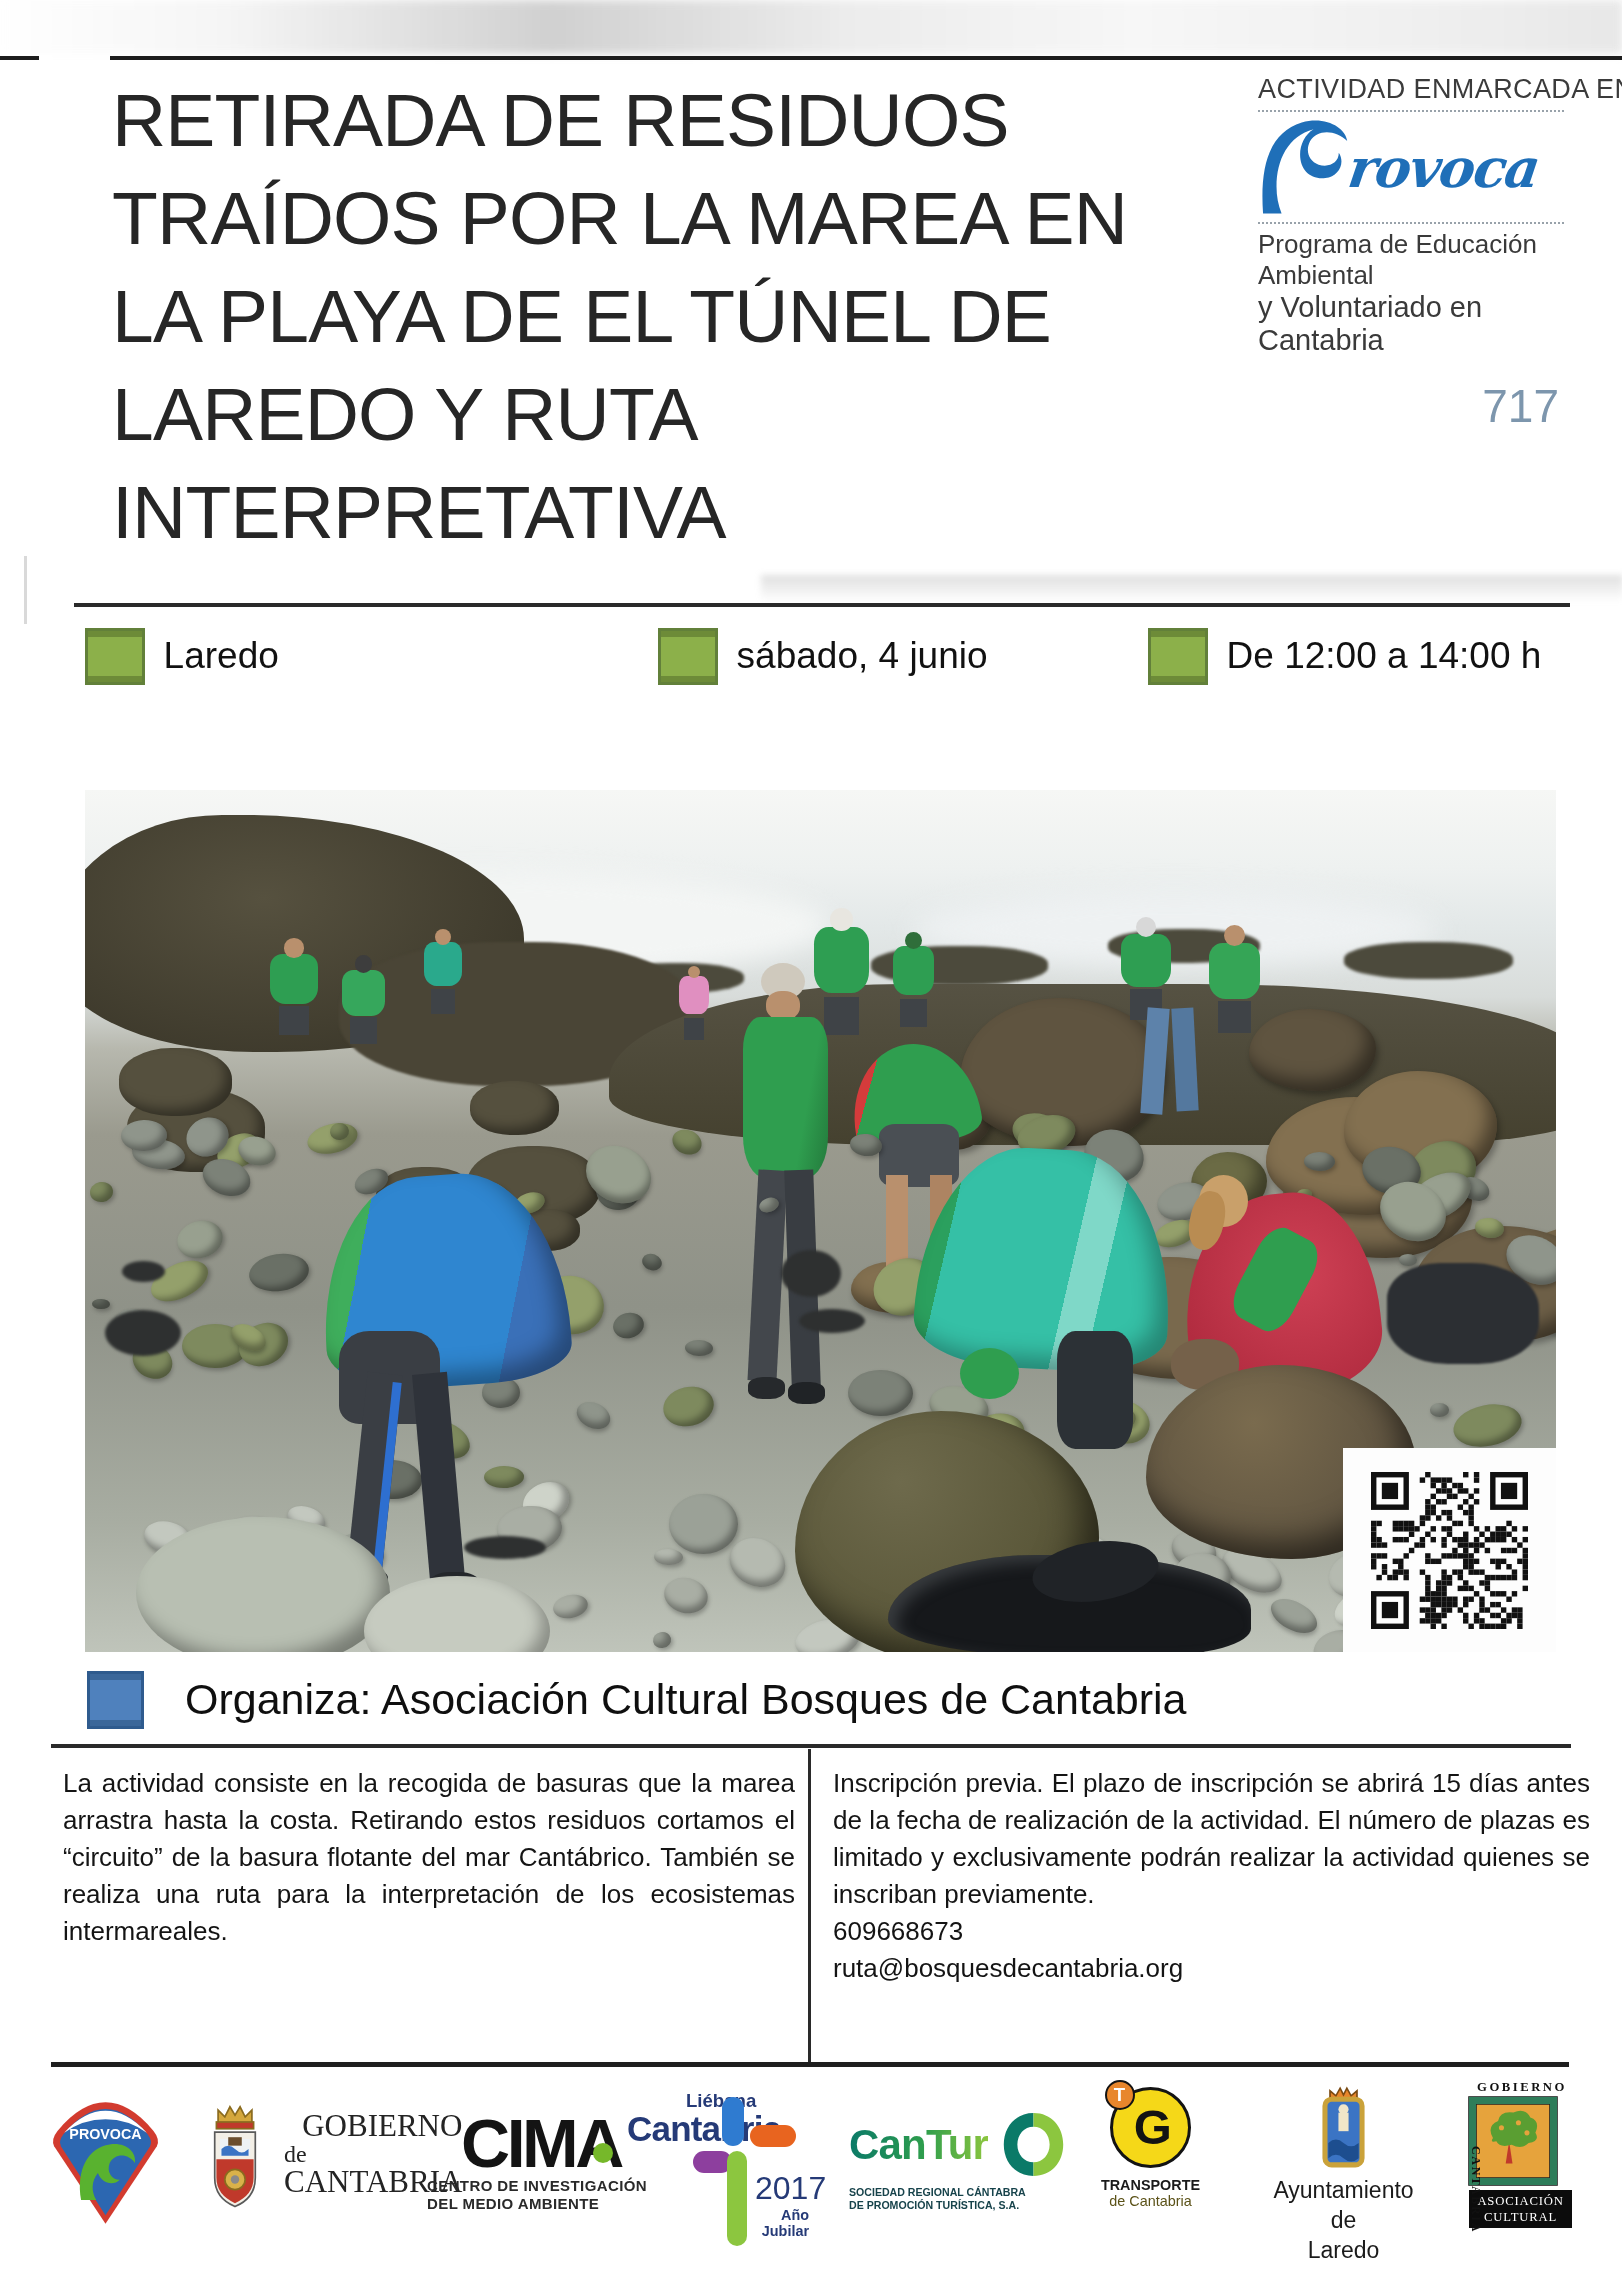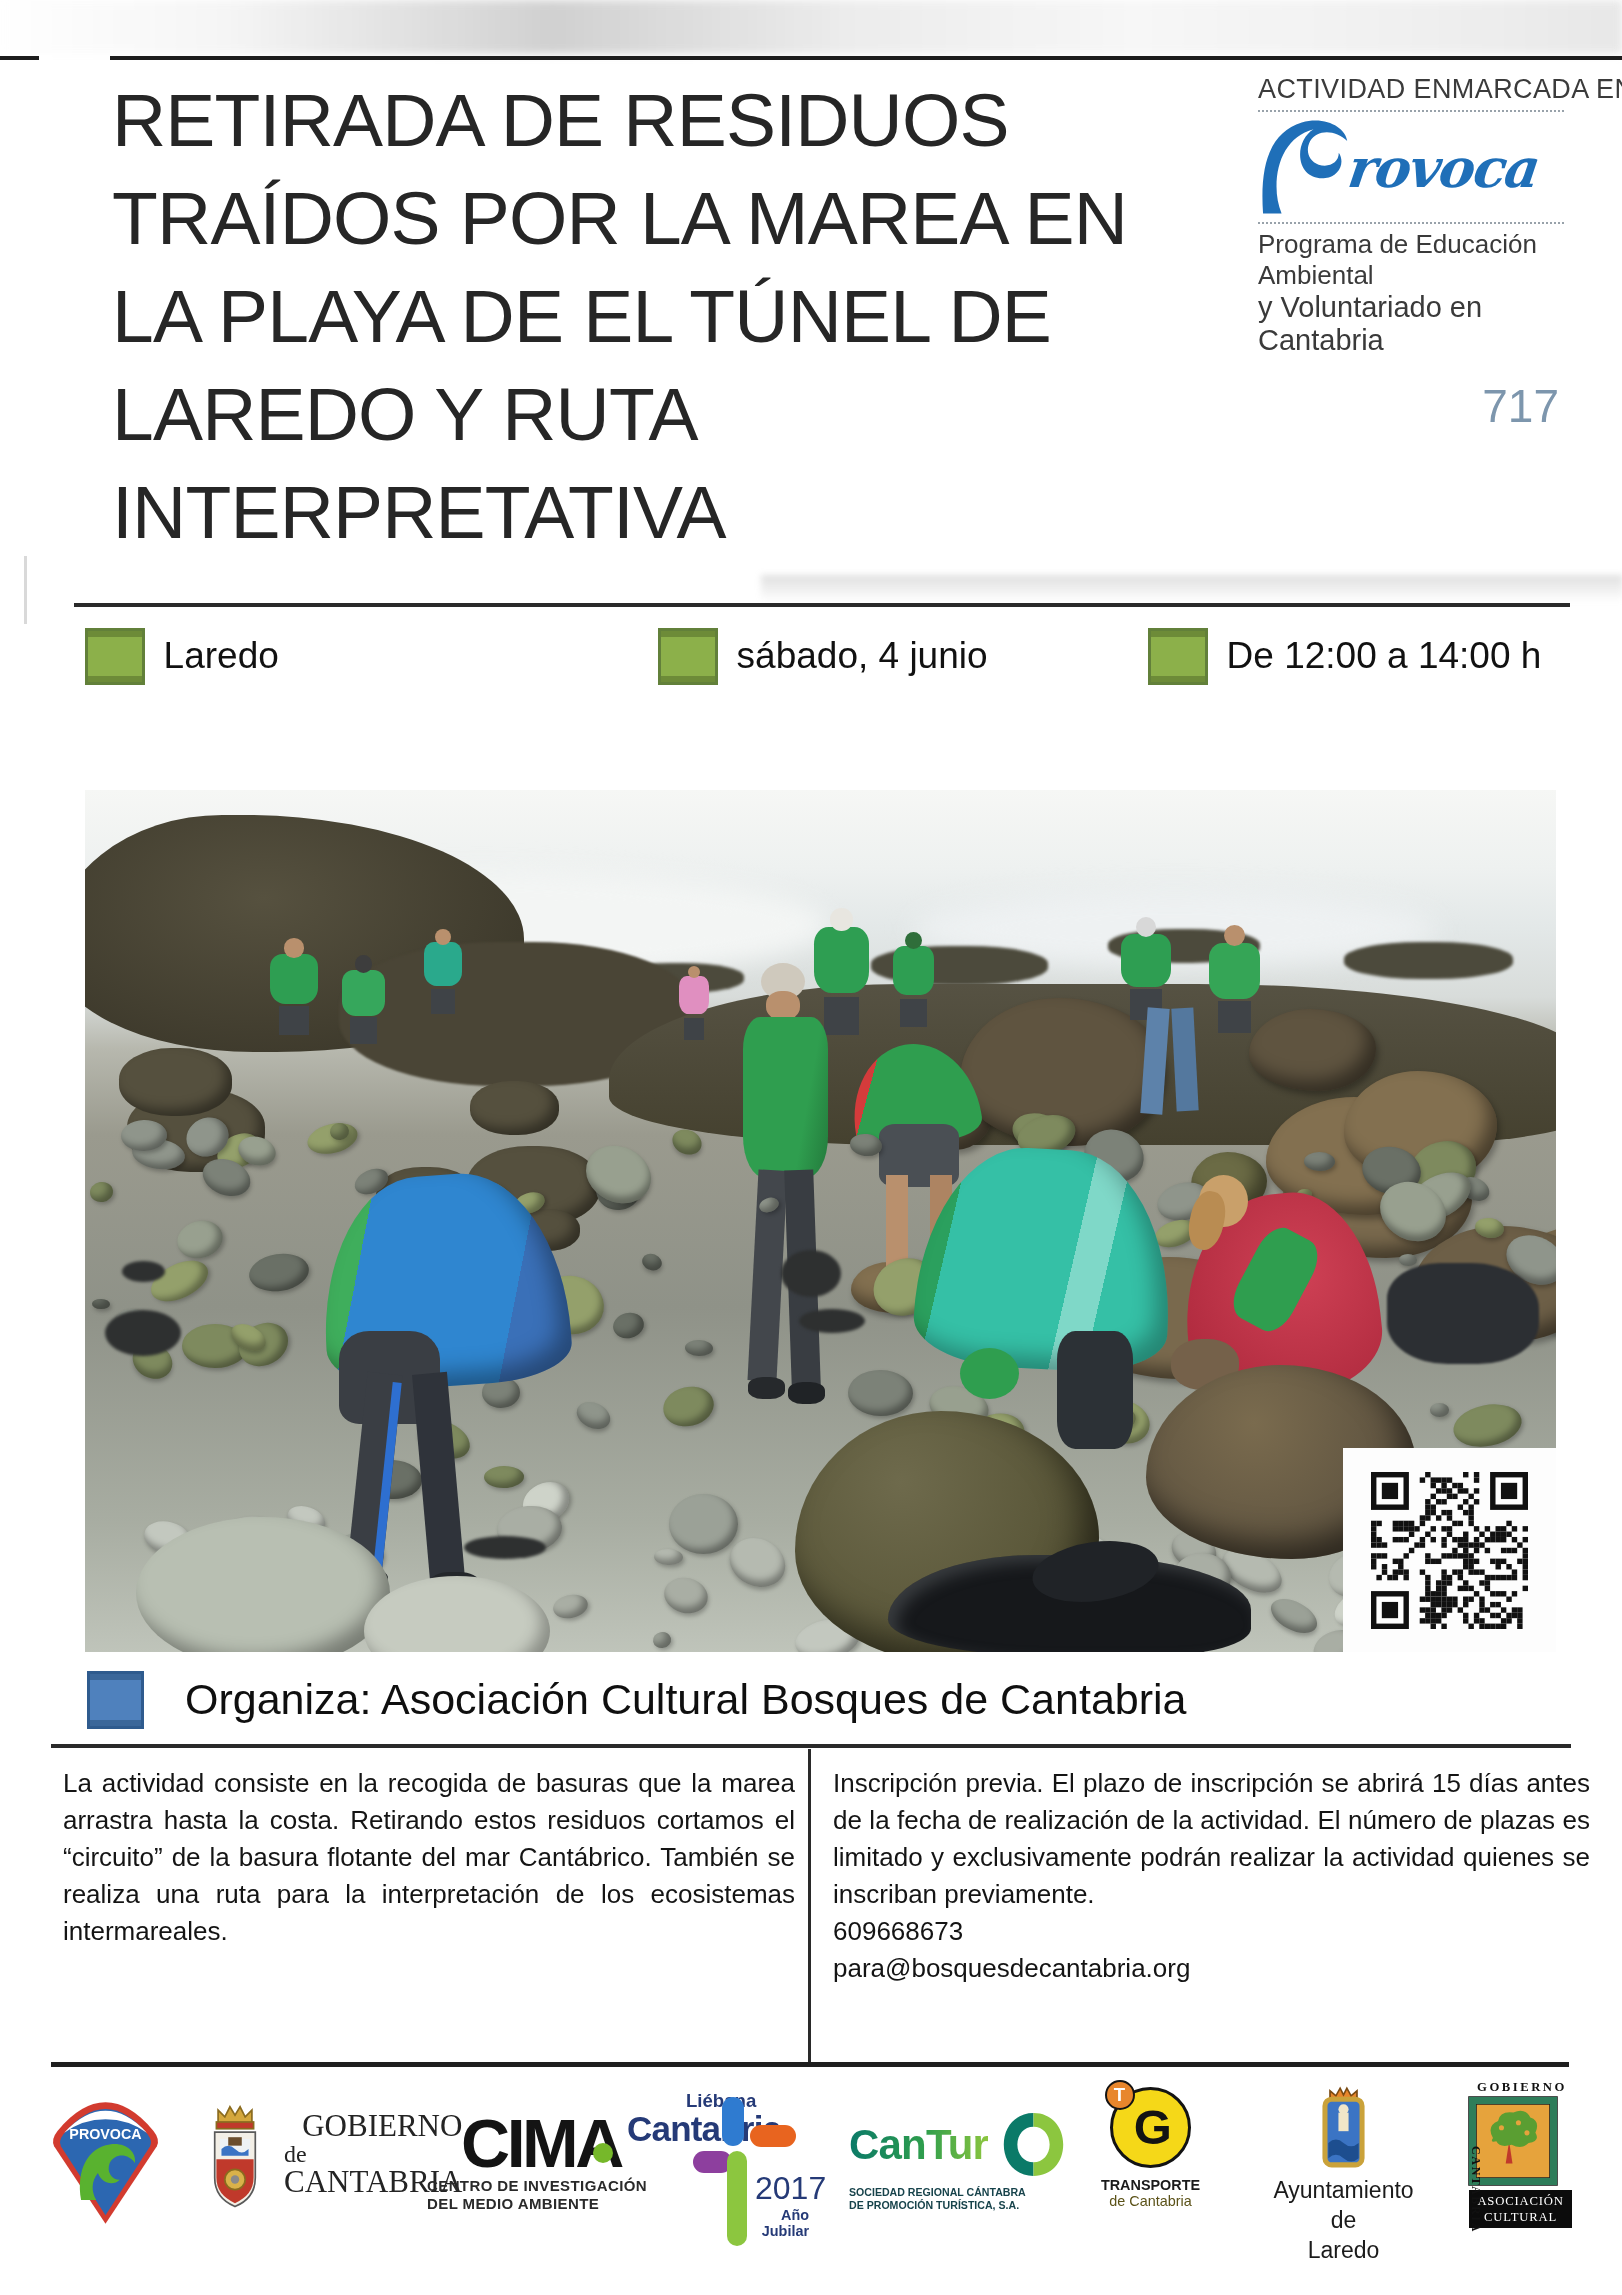--- a/index.html
+++ b/index.html
@@ -694,21 +694,21 @@
   <div class="rule rule2"></div>
   <div class="col-divider"></div>
   <div class="rule rule3"></div>
 
   <div class="col col-left">
     <p>La actividad consiste en la recogida de basuras que la marea arrastra hasta la costa. Retirando estos residuos cortamos el “circuito” de la basura flotante del mar Cantábrico. También se realiza una ruta para la interpretación de los ecosistemas intermareales.</p>
   </div>
   <div class="col col-right">
     <p>Inscripción previa. El plazo de inscripción se abrirá 15 días antes de la fecha de realización de la actividad. El número de plazas es limitado y exclusivamente podrán realizar la actividad quienes se inscriban previamente.</p>
     <div class="plain">609668673</div>
-    <div class="plain">para@bosquesdecantabria.org</div>
+    <div class="plain">ruta@bosquesdecantabria.org</div>
   </div>
 
   <div class="footer">
 
     <div class="flogo" style="left:47px;top:24px;">
       <svg width="117" height="128" viewBox="0 0 138 152">
         <path d="M69 148 L8 56 Q4 48 12 38 Q40 4 69 4 Q98 4 126 38 Q134 48 130 56 Z" fill="#d23b2f"></path>
         <path d="M69 138 L16 56 Q13 50 19 42 Q44 12 69 12 Q94 12 119 42 Q125 50 122 56 Z" fill="#2c67b1"></path>
         <path d="M20 40 Q44 14 69 14 Q94 14 118 40 Q96 24 69 24 Q42 24 20 40 Z" fill="#ffffff"></path>
         <text x="69" y="48" text-anchor="middle" font-family="Liberation Sans,sans-serif" font-size="17" font-weight="bold" fill="#ffffff">PROVOCA</text>

